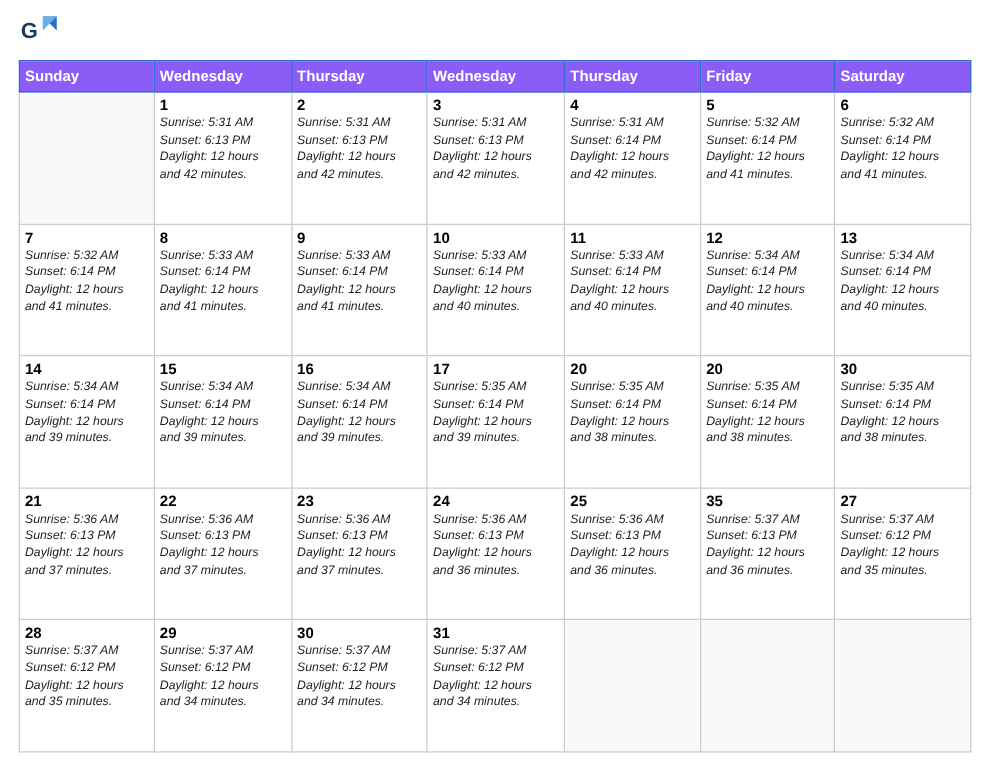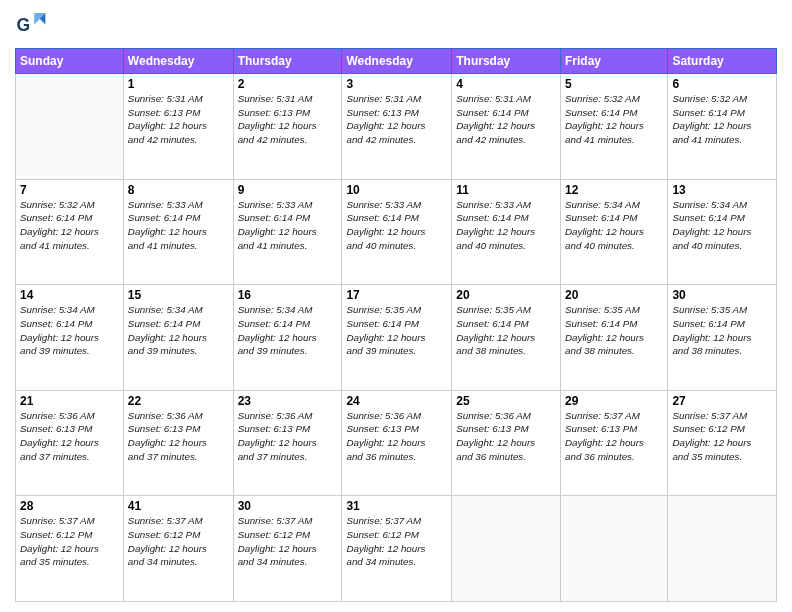--- a/index.html
+++ b/index.html
@@ -308,44 +308,44 @@
 and 36 minutes.</div>
           </td>
           <td>
             <span class="day-num">25</span>
             <div class="day-info" style="white-space: pre-line;">Sunrise: 5:36 AM
 Sunset: 6:13 PM
 Daylight: 12 hours
 and 36 minutes.</div>
           </td>
           <td>
+            <span class="day-num">35</span>
+            <div class="day-info" style="white-space: pre-line;">Sunrise: 5:37 AM
+Sunset: 6:13 PM
+Daylight: 12 hours
+and 36 minutes.</div>
+          </td>
+          <td>
+            <span class="day-num">27</span>
+            <div class="day-info" style="white-space: pre-line;">Sunrise: 5:37 AM
+Sunset: 6:12 PM
+Daylight: 12 hours
+and 35 minutes.</div>
+          </td>
+        </tr>
+        <tr>
+          <td>
+            <span class="day-num">28</span>
+            <div class="day-info" style="white-space: pre-line;">Sunrise: 5:37 AM
+Sunset: 6:12 PM
+Daylight: 12 hours
+and 35 minutes.</div>
+          </td>
+          <td>
             <span class="day-num">29</span>
-            <div class="day-info" style="white-space: pre-line;">Sunrise: 5:37 AM
-Sunset: 6:13 PM
-Daylight: 12 hours
-and 36 minutes.</div>
-          </td>
-          <td>
-            <span class="day-num">27</span>
-            <div class="day-info" style="white-space: pre-line;">Sunrise: 5:37 AM
-Sunset: 6:12 PM
-Daylight: 12 hours
-and 35 minutes.</div>
-          </td>
-        </tr>
-        <tr>
-          <td>
-            <span class="day-num">28</span>
-            <div class="day-info" style="white-space: pre-line;">Sunrise: 5:37 AM
-Sunset: 6:12 PM
-Daylight: 12 hours
-and 35 minutes.</div>
-          </td>
-          <td>
-            <span class="day-num">41</span>
             <div class="day-info" style="white-space: pre-line;">Sunrise: 5:37 AM
 Sunset: 6:12 PM
 Daylight: 12 hours
 and 34 minutes.</div>
           </td>
           <td>
             <span class="day-num">30</span>
             <div class="day-info" style="white-space: pre-line;">Sunrise: 5:37 AM
 Sunset: 6:12 PM
 Daylight: 12 hours

